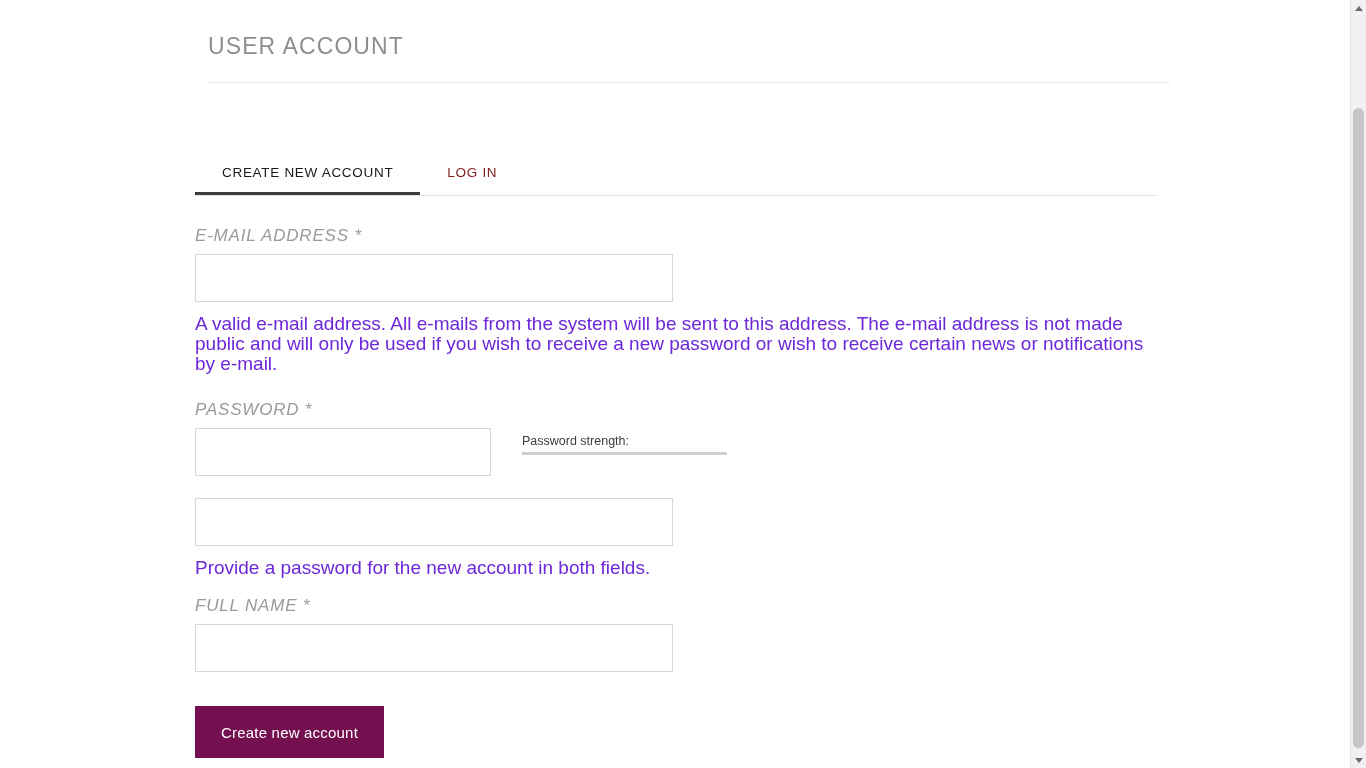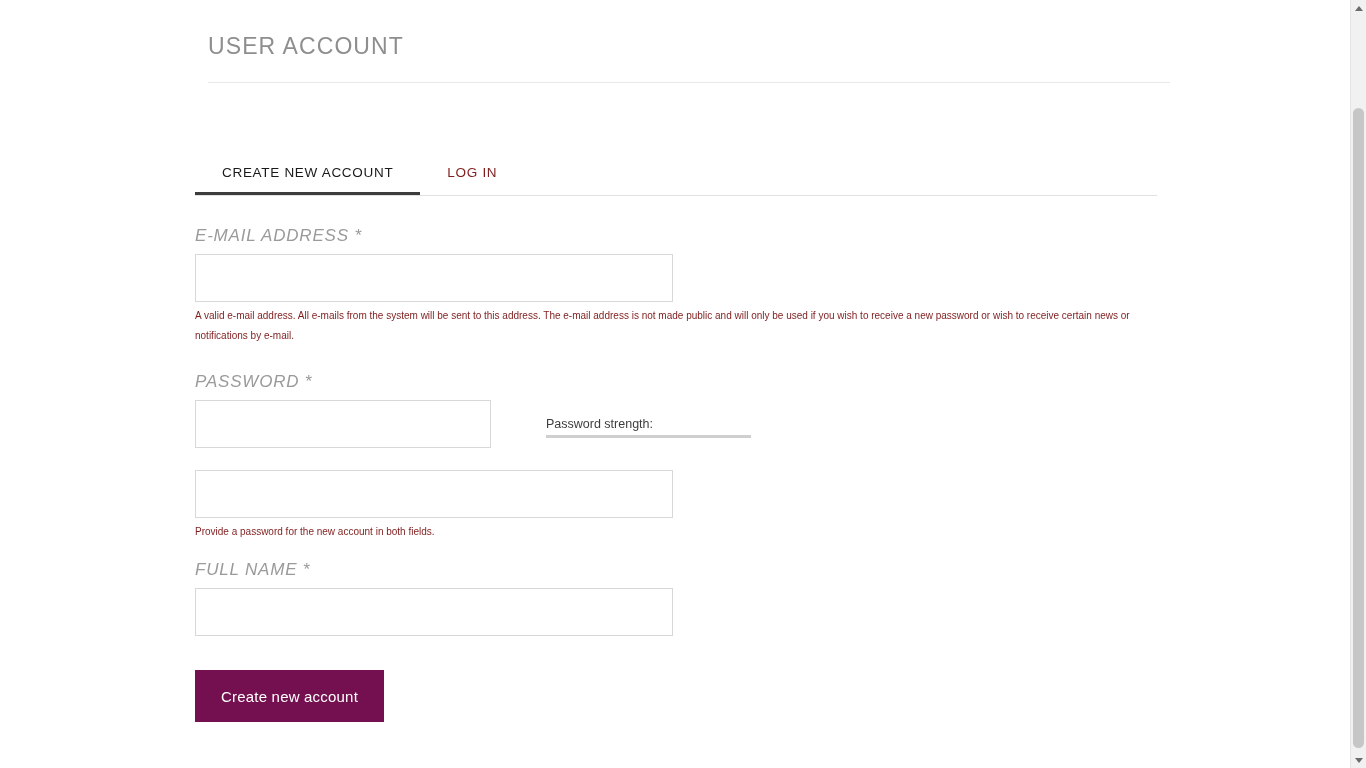--- a/index.html
+++ b/index.html
@@ -135,34 +135,34 @@
     font-size: 14px;
     padding: 0 10px;
     color: #333;
     font-family: "Liberation Sans", sans-serif;
     outline: none;
   }
   .w-478 { width: 478px; }
   .w-296 { width: 296px; }
 
   .help-text {
-    font-size: 10px;
-    color: #7f1d1d;
+    font-size: 19px;
+    color: #6d28d9;
     line-height: 20px;
     max-width: 952px;
-    margin-top: 4px;
+    margin-top: 12px;
   }
 
   .row {
     display: flex;
-    align-items: center;
+    align-items: flex-start;
   }
 
   .strength-box {
-    margin-left: 55px;
+    margin-left: 31px;
     padding-top: 34px;
   }
   .strength-label {
     font-size: 12.5px;
     color: #3d3d3d;
     margin-bottom: 4px;
   }
   .strength-bar {
     width: 205px;
     height: 3px;

